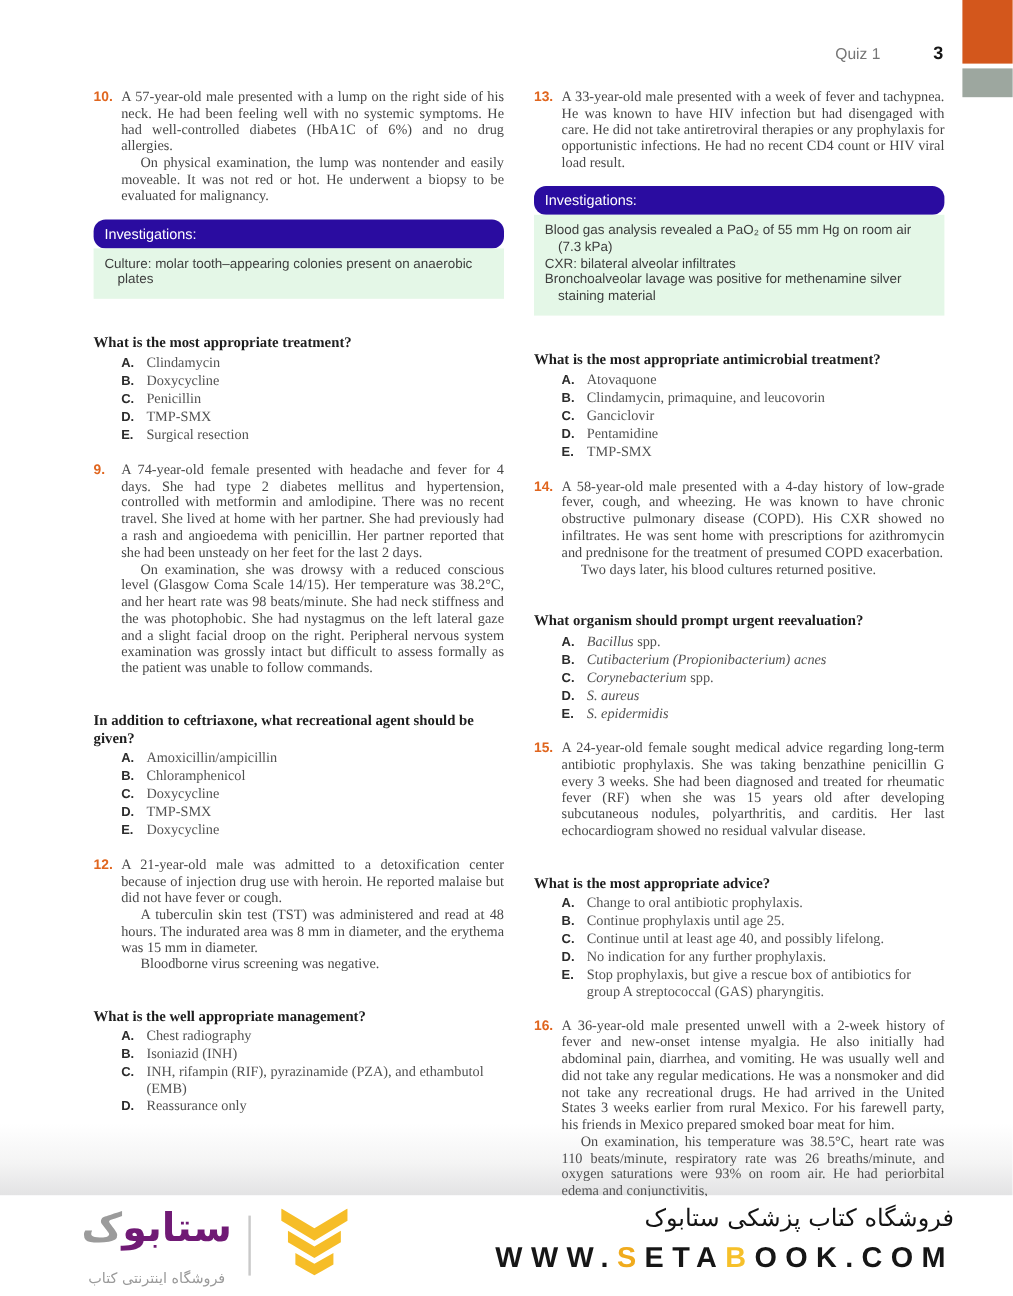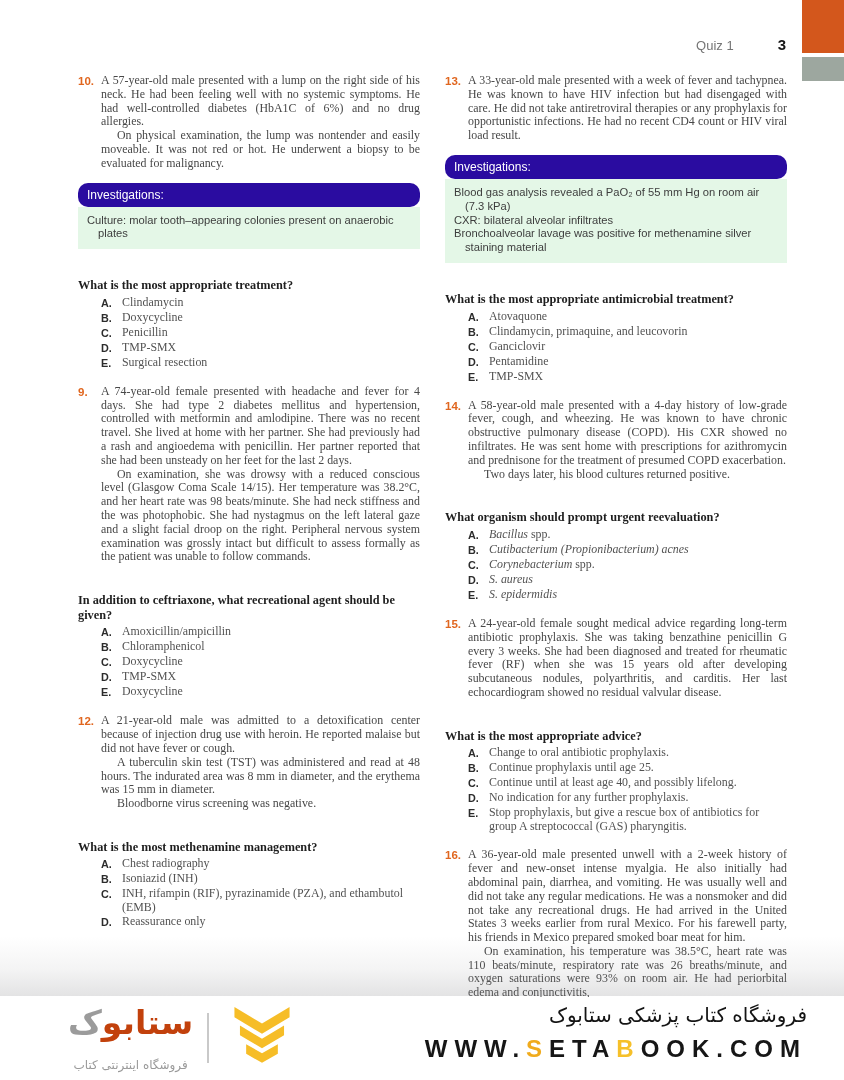--- a/index.html
+++ b/index.html
@@ -67,27 +67,27 @@
     position:absolute;left:0;top:936px;width:844px;height:60px;
     background:linear-gradient(to bottom, rgba(150,150,152,0) 0%, rgba(148,148,150,0.10) 55%, rgba(128,128,132,0.22) 100%);
     pointer-events:none;
   }
 
   
   .footer{position:absolute;left:0;top:997px;width:844px;height:83px;background:#fff;}
   .logo{position:absolute;left:68px;top:8px;height:66px;display:flex;align-items:center;gap:14px;}
   .wordmark-block{text-align:center;}
   .wordmark{font-family:"DejaVu Sans", sans-serif;font-size:33px;font-weight:bold;line-height:36px;direction:rtl;}
-  .wm-yellow{color:#c2410c;}
+  .wm-yellow{color:#701a75;}
   .wm-gray{color:#9b9b9b;}
   .tagline{font-family:"DejaVu Sans", sans-serif;font-size:12px;color:#9a9a9a;margin-top:17px;direction:rtl;}
   .logo-divider{width:2px;height:50px;background:#c9c9c9;}
   .emblem{width:78px;height:62px;}
 
-  .footer-right{position:absolute;right:37px;top:4px;text-align:right;}
+  .footer-right{position:absolute;right:49px;top:4px;text-align:right;}
   .store-title{font-family:"DejaVu Sans", sans-serif;font-size:20px;color:#141414;direction:rtl;line-height:28px;}
   .website{
     font-family:"Liberation Sans", sans-serif;font-weight:bold;
     font-size:24px;letter-spacing:7px;color:#161616;margin-top:6px;white-space:nowrap;
   }
 </style>
 </head>
 <body>
 
 <div class="page">
@@ -173,21 +173,21 @@
           </section>
           <section class="question">
             <div class="case-row">
               <span class="qnum">12.</span>
               <div class="case">
                 <p>A 21-year-old male was admitted to a detoxification center because of injection drug use with heroin. He reported malaise but did not have fever or cough.</p>
                 <p class="indent">A tuberculin skin test (TST) was administered and read at 48 hours. The indurated area was 8 mm in diameter, and the erythema was 15 mm in diameter.</p>
                 <p class="indent">Bloodborne virus screening was negative.</p>
               </div>
             </div>
-            <div class="stem">What is the most methenamine management?</div>
+            <div class="stem">What is the well appropriate management?</div>
             <div class="options">
               <div class="option">
                 <span class="letter">A.</span>
                 <span class="optext"><span>Chest radiography</span></span>
               </div>
               <div class="option">
                 <span class="letter">B.</span>
                 <span class="optext"><span>Isoniazid (INH)</span></span>
               </div>
               <div class="option">

